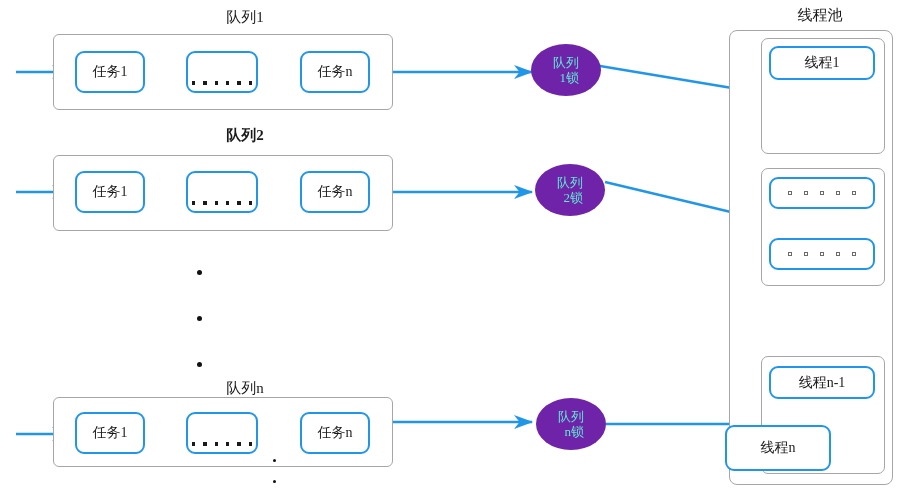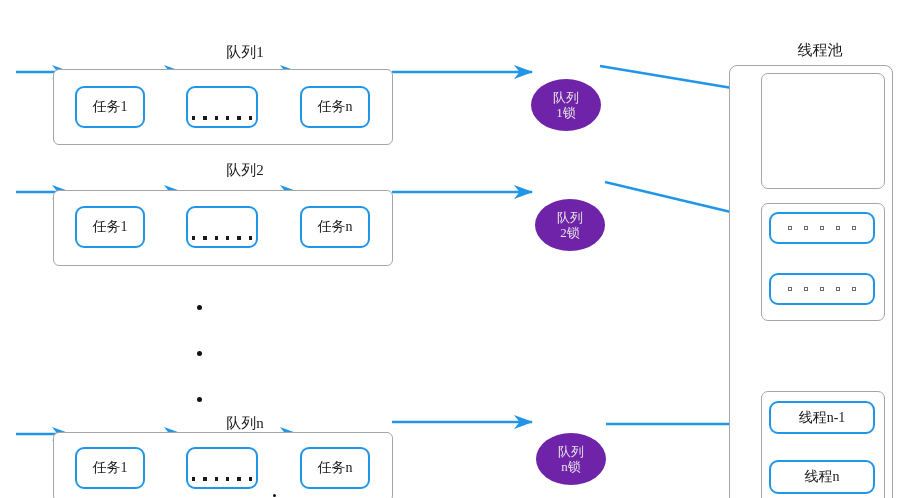--- a/index.html
+++ b/index.html
@@ -7,21 +7,21 @@
     font-family:"Liberation Sans","DejaVu Sans",sans-serif;
     -webkit-font-smoothing:antialiased;
   }
   #canvas{
     position:relative;
     width:924px;
     height:498px;
     background:#ffffff;
     overflow:hidden;
   }
-  .abs{position:absolute;margin-top:35px;}
+  .abs{position:absolute;}
 
   
   .caption{
     font-family:"Liberation Serif","DejaVu Serif",serif;
     font-size:15px;
     color:#1a1a1a;
     text-align:center;
     white-space:nowrap;
     line-height:18px;
   }
@@ -106,22 +106,22 @@
     display:inline-block;
   }
 
   
   .lock{
     border-radius:50%;
     background:#6f23a8;
     display:flex;
     align-items:center;
     justify-content:center;
-    text-align:center;
-    color:#e5e5e5;
+    text-align:right;
+    color:#5eead4;
     font-family:"Liberation Serif","DejaVu Serif",serif;
     font-size:13px;
     line-height:15px;
     white-space:pre-line;
   }
 
   
   .vdot{
     width:5px;height:5px;border-radius:50%;background:#111111;
   }
@@ -180,21 +180,21 @@
     <span class="sq"></span>
     <span class="sq"></span>
     <span class="sq"></span>
   </div>
 
   <div class="abs task-box" style="left:300px;top:51px;width:70px;height:42px;">任务n</div>
 
   <div class="abs lock" style="left:531px;top:44px;width:70px;height:52px;">队列
 1锁</div>
 
-  <div class="abs caption" style="left:185px;top:126px;width:120px;">队列2</div>
+  <div class="abs caption" style="left:185px;top:126px;width:120px;font-weight:bold;">队列2</div>
 
   <div class="abs queue-box" style="left:53px;top:155px;width:340px;height:76px;"></div>
 
   <div class="abs task-box" style="left:75px;top:171px;width:70px;height:42px;">任务1</div>
 
   <div class="abs task-dots" style="left:186px;top:171px;width:72px;height:42px;">
     <span class="sq"></span>
     <span class="sq"></span>
     <span class="sq"></span>
     <span class="sq"></span>
@@ -232,34 +232,35 @@
 n锁</div>
 
   <div class="abs vdot-sm" style="left:273px;top:459px;"></div>
   <div class="abs vdot-sm" style="left:273px;top:480px;"></div>
 
   <div class="abs caption" style="left:760px;top:6px;width:120px;font-family:Liberation Serif, serif;">线程池</div>
 
   <div class="abs pool-outer" style="left:729px;top:30px;width:164px;height:455px;"></div>
 
   <div class="abs pool-group" style="left:761px;top:38px;width:124px;height:116px;"></div>
+  <div class="abs thread-box" style="left:769px;top:46px;width:106px;height:34px;">线程1</div>
 
   <div class="abs pool-group" style="left:761px;top:168px;width:124px;height:118px;"></div>
   <div class="abs thread-dots" style="left:769px;top:177px;width:106px;height:32px;">
     <span class="hsq"></span>
     <span class="hsq"></span>
     <span class="hsq"></span>
     <span class="hsq"></span>
     <span class="hsq"></span>
   </div>
   <div class="abs thread-dots" style="left:769px;top:238px;width:106px;height:32px;">
     <span class="hsq"></span>
     <span class="hsq"></span>
     <span class="hsq"></span>
     <span class="hsq"></span>
     <span class="hsq"></span>
   </div>
 
   <div class="abs pool-group" style="left:761px;top:356px;width:124px;height:118px;"></div>
   <div class="abs thread-box" style="left:769px;top:366px;width:106px;height:33px;text-align:right;">线程n-1</div>
-  <div class="abs thread-box" style="left:769px;top:425px;width:106px;height:34px;">线程n</div>
+  <div class="abs thread-box" style="left:725px;top:425px;width:106px;height:46px;">线程n</div>
 
 </div>
 
 </body></html>

